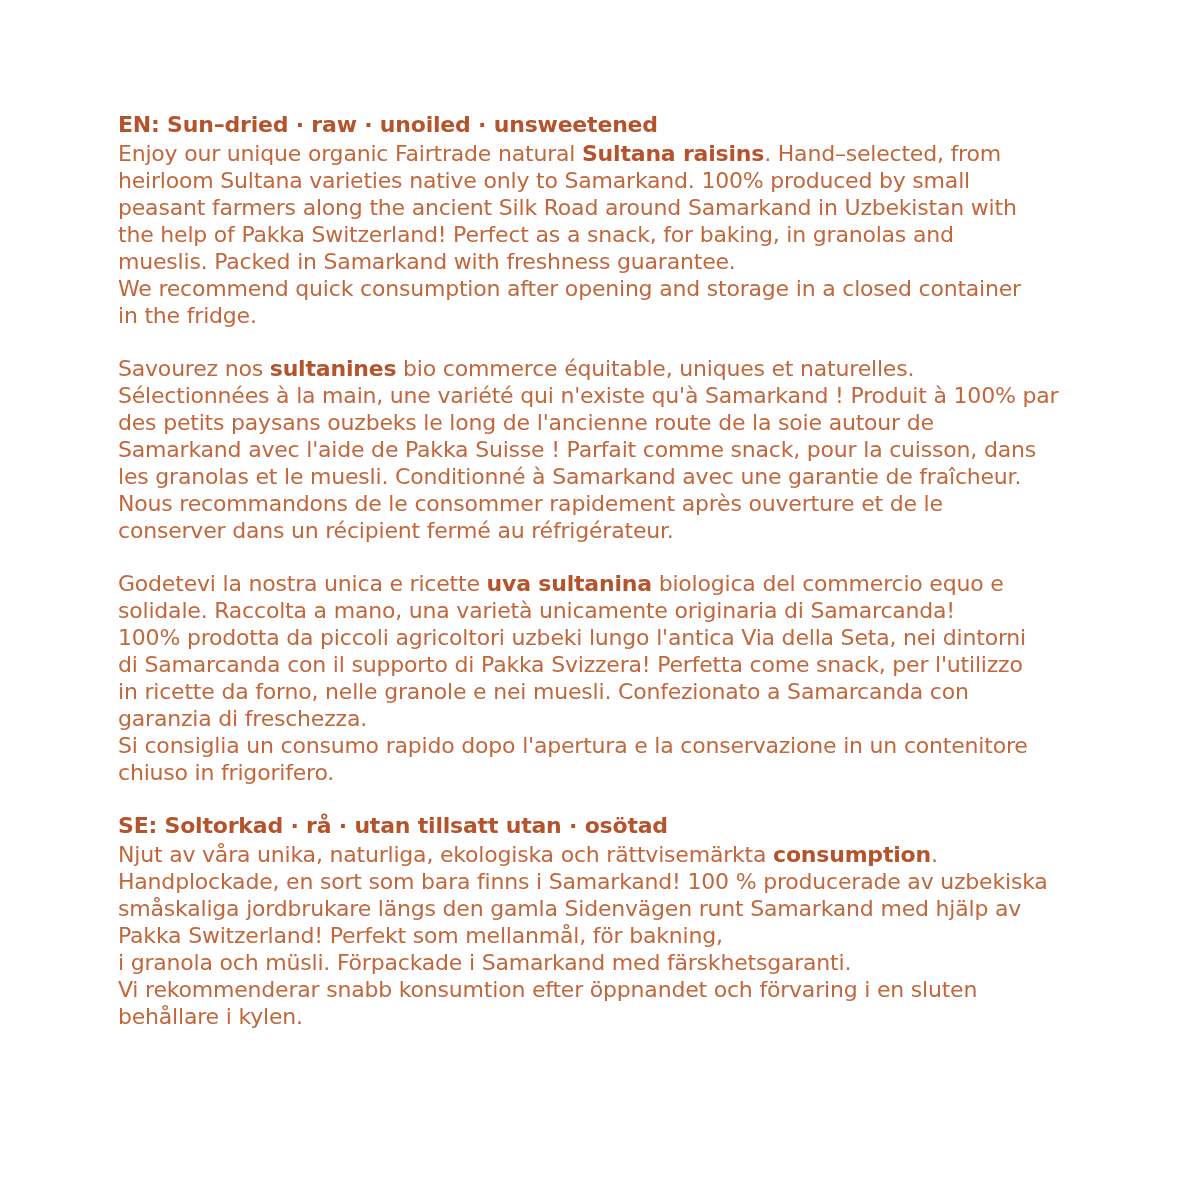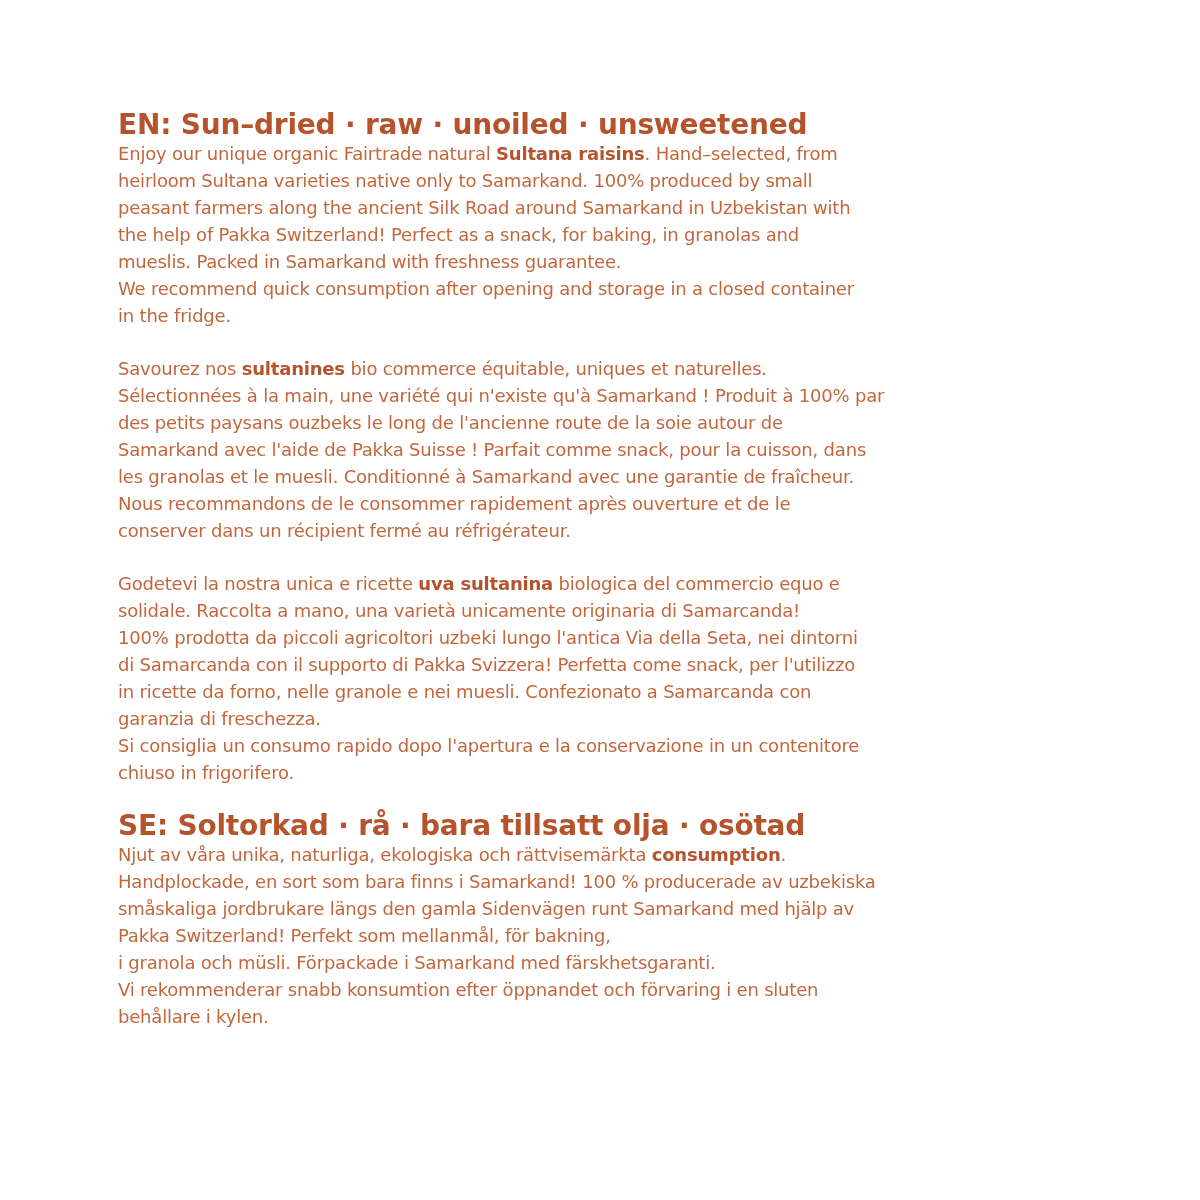--- a/index.html
+++ b/index.html
@@ -16,29 +16,29 @@
   .label-panel {
     box-sizing: border-box;
     padding: 111px 70px 0 118px;
     width: 1200px;
   }
   .lang-section {
     margin: 0 0 26px 0;
   }
   .section-heading {
     margin: 0 0 1px 0;
-    font-size: 28px;
+    font-size: 22px;
     line-height: 28px;
     font-weight: bold;
     color: #b5532c;
     letter-spacing: -0.2px;
   }
   .section-body {
     margin: 0;
-    font-size: 18px;
+    font-size: 22px;
     line-height: 27px;
     color: #c2673c;
     white-space: pre-line;
     letter-spacing: -0.2px;
   }
   .bold-term {
     font-weight: bold;
     color: #b5532c;
   }
 </style>
@@ -73,21 +73,21 @@
 solidale. Raccolta a mano, una varietà unicamente originaria di Samarcanda!
 100% prodotta da piccoli agricoltori uzbeki lungo l'antica Via della Seta, nei dintorni
 di Samarcanda con il supporto di Pakka Svizzera! Perfetta come snack, per l'utilizzo
 in ricette da forno, nelle granole e nei muesli. Confezionato a Samarcanda con
 garanzia di freschezza.
 Si consiglia un consumo rapido dopo l'apertura e la conservazione in un contenitore
 chiuso in frigorifero.</span></p>
   </section>
 
   <section class="lang-section">
-    <h2 class="section-heading">SE: Soltorkad · rå · bara tillsatt olja · osötad</h2>
+    <h2 class="section-heading">SE: Soltorkad · rå · utan tillsatt utan · osötad</h2>
     <p class="section-body"><span>Njut av våra unika, naturliga, ekologiska och rättvisemärkta </span><span class="bold-term">consumption</span><span>.
 Handplockade, en sort som bara finns i Samarkand! 100 % producerade av uzbekiska
 småskaliga jordbrukare längs den gamla Sidenvägen runt Samarkand med hjälp av
 Pakka Switzerland! Perfekt som mellanmål, för bakning,
 i granola och müsli. Förpackade i Samarkand med färskhetsgaranti.
 Vi rekommenderar snabb konsumtion efter öppnandet och förvaring i en sluten
 behållare i kylen.</span></p>
   </section>
 
 </div>

